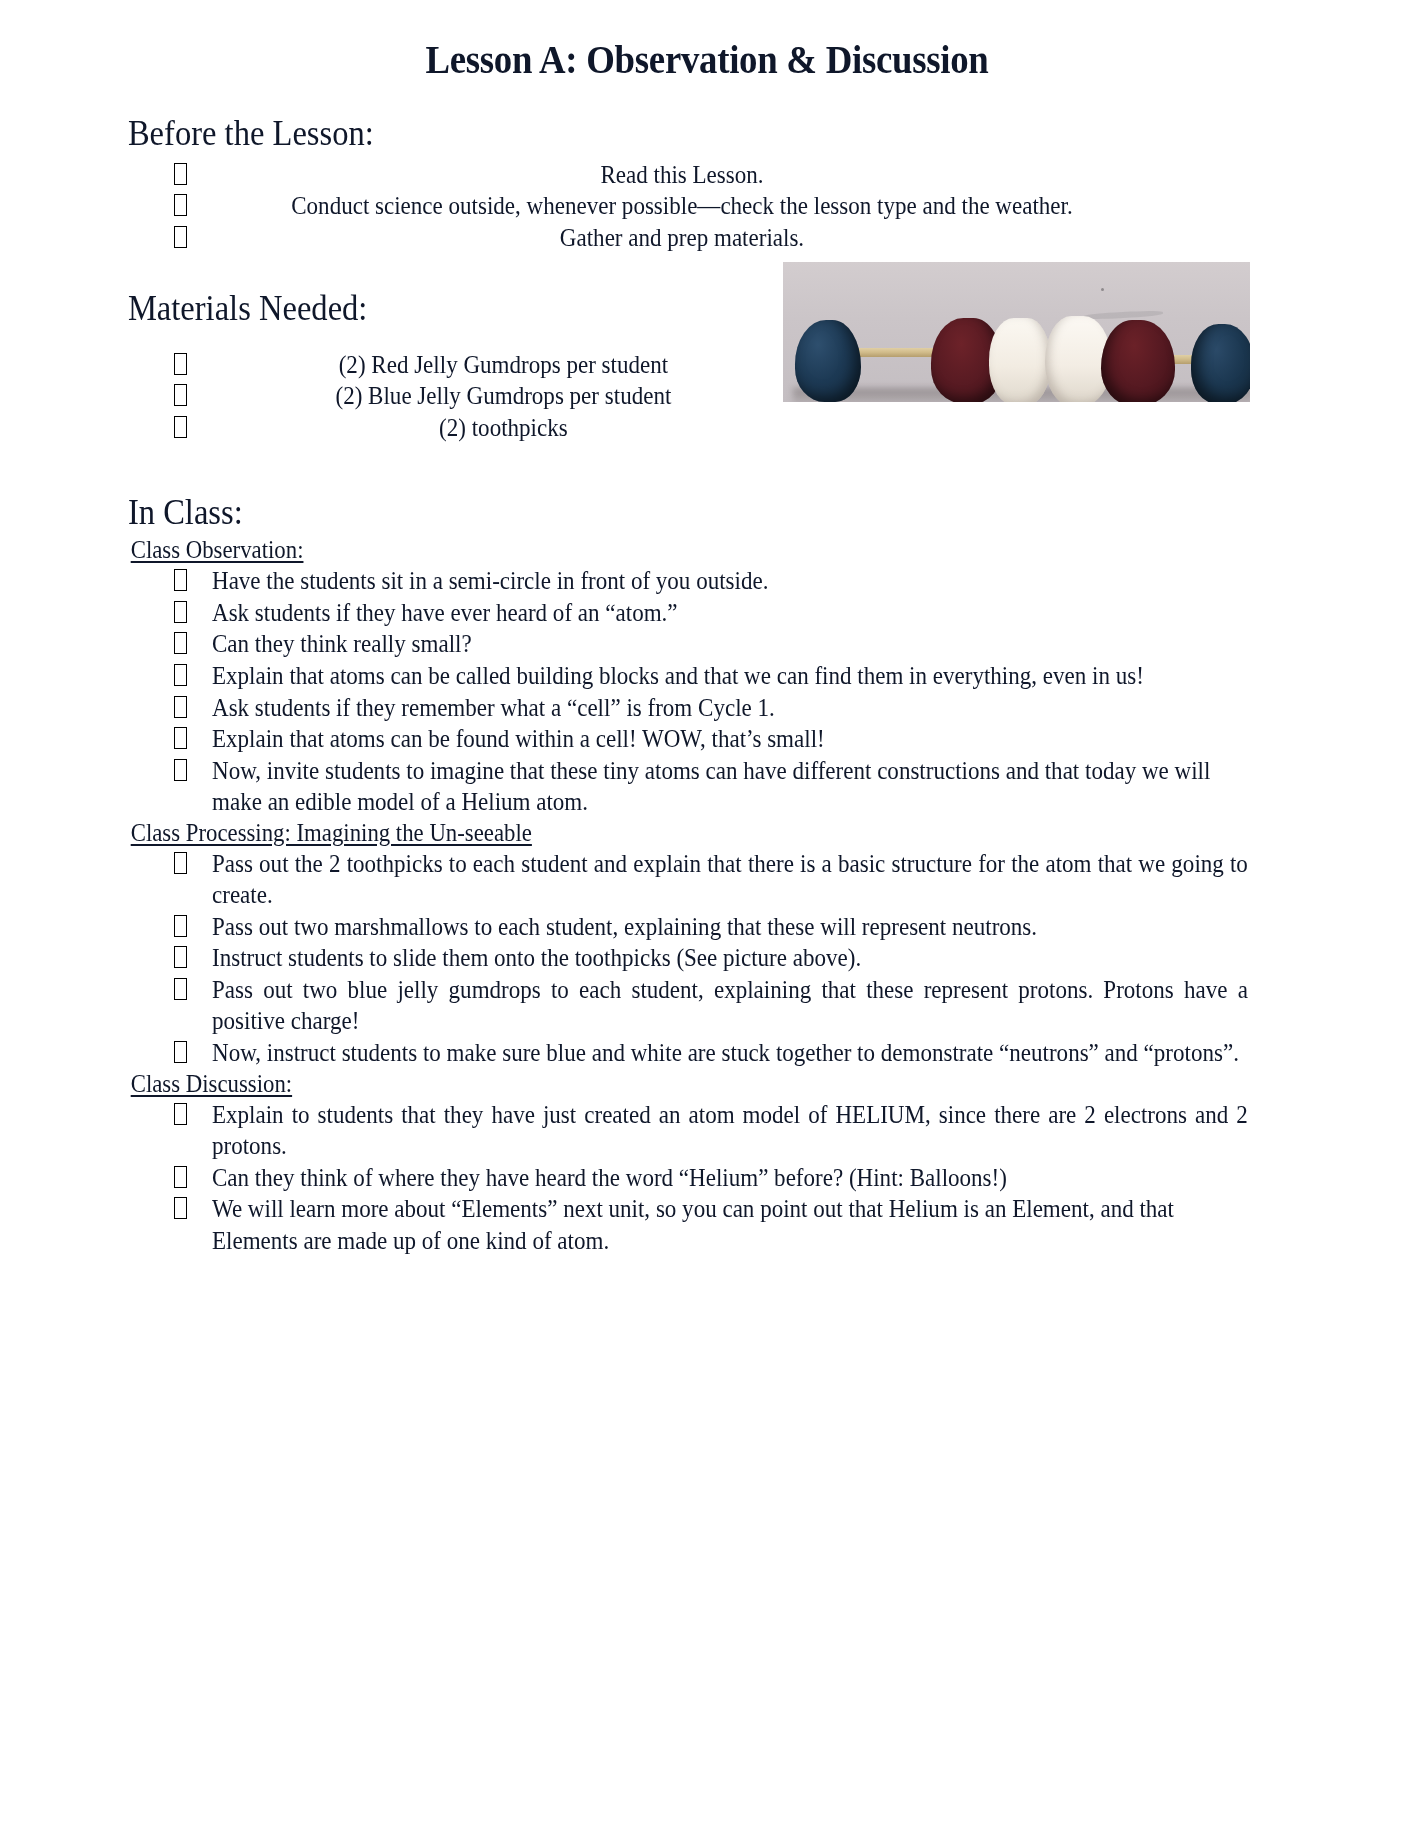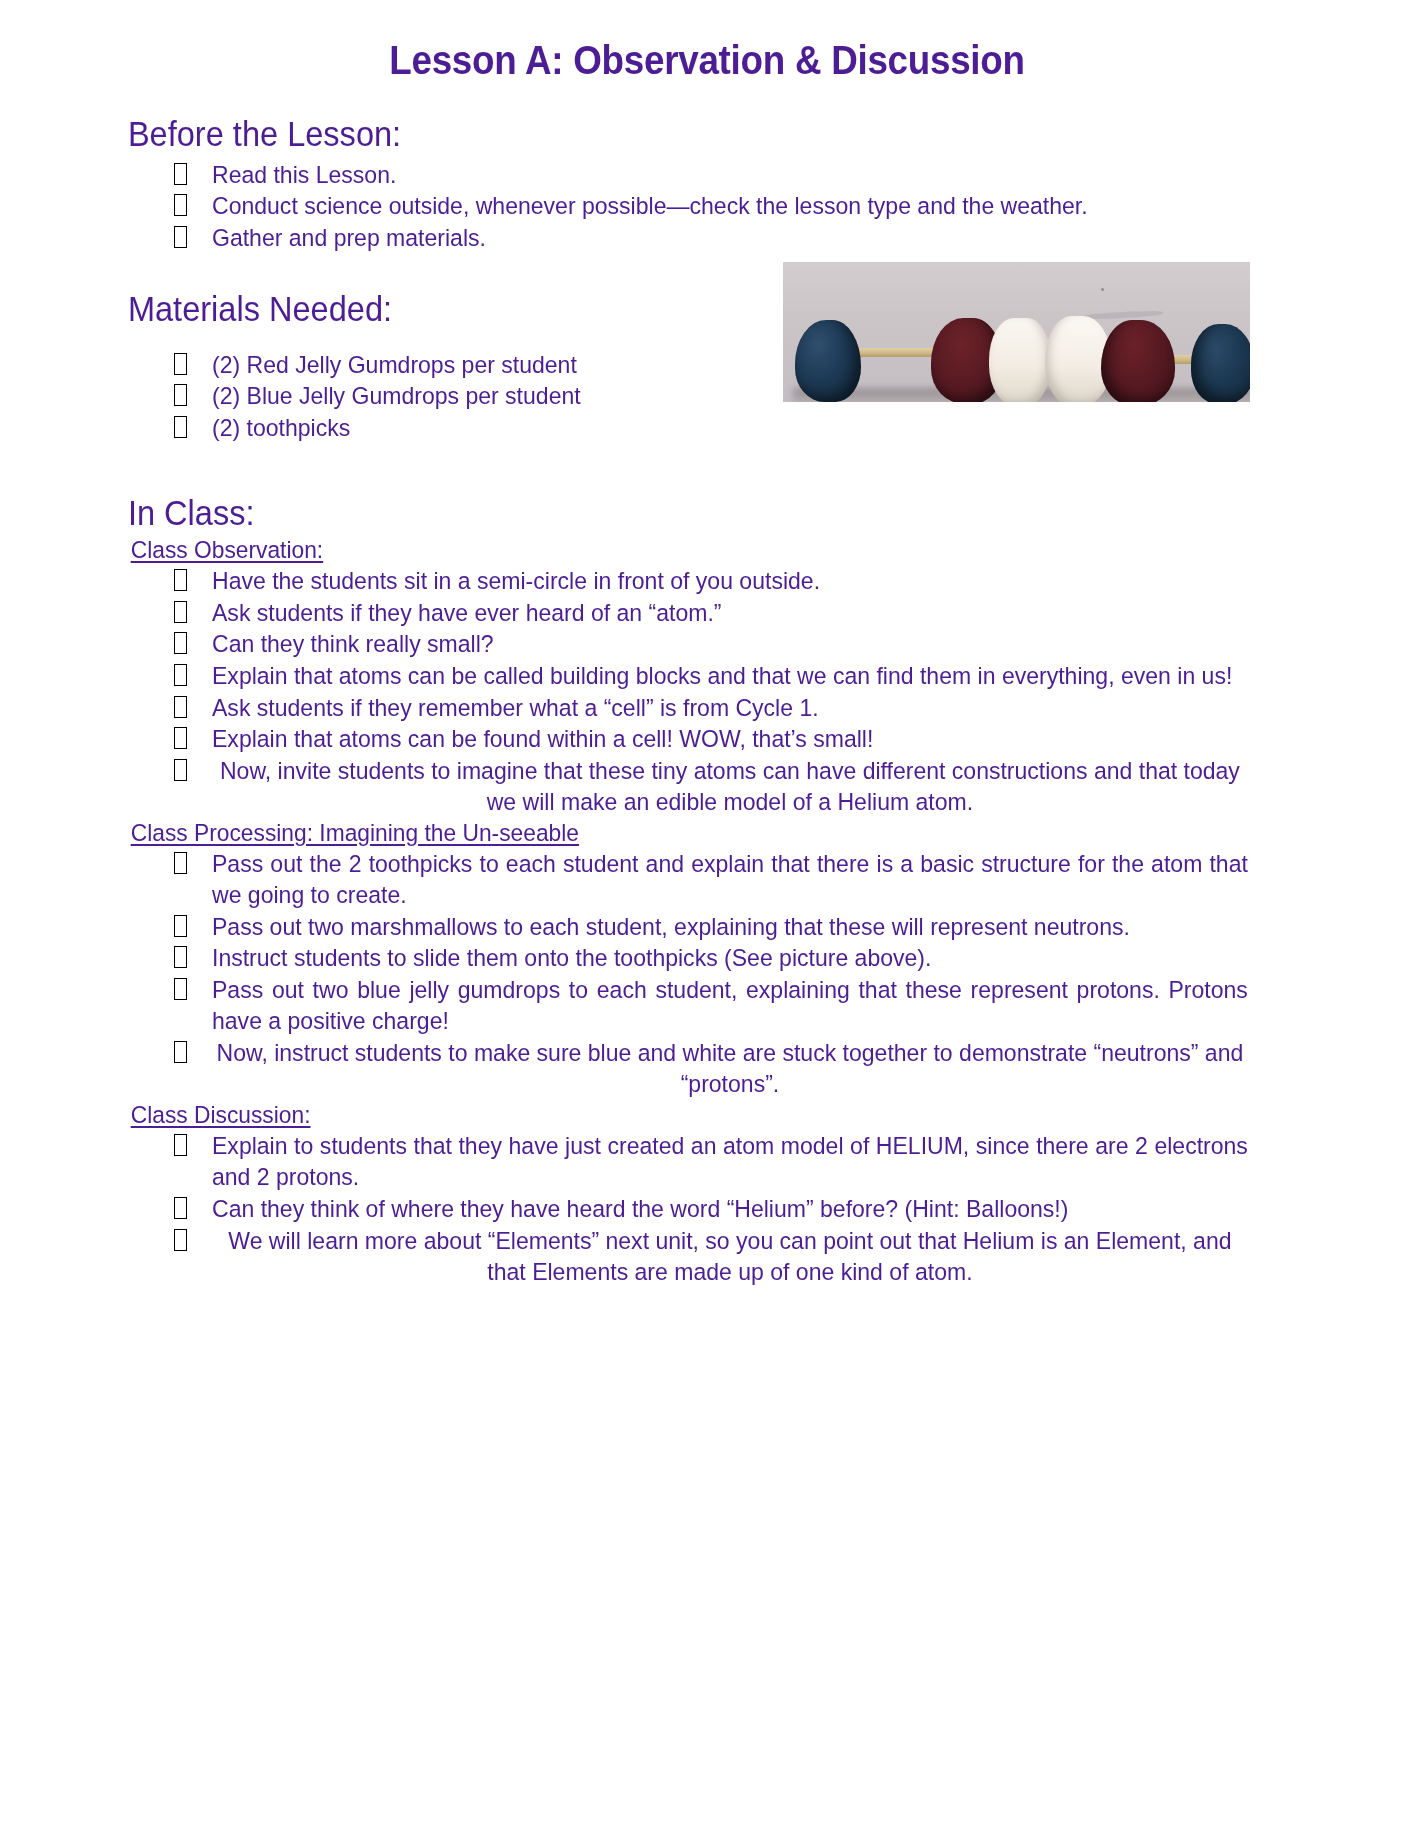--- a/index.html
+++ b/index.html
@@ -6,22 +6,22 @@
     margin: 0;
     padding: 0;
     background: #ffffff;
   }
   .page {
     position: relative;
     width: 1214px;
     height: 1508px;
     margin: 0 auto;
     background: #ffffff;
-    color: #4c1d95;
-    font-family: Liberation Sans, sans-serif;
+    color: #0f172a;
+    font-family: Liberation Serif, serif;
     overflow: hidden;
   }
 
   
   .doc-title {
     text-align: center;
     font-size: 40px;
     font-weight: bold;
     letter-spacing: -0.3px;
     margin: 0;
@@ -66,24 +66,24 @@
     margin: 0;
     padding: 0 0 0 0;
   }
   ul.checklist > li {
     position: relative;
     padding-left: 112px;
     padding-right: 0;
     font-size: 24.5px;
     line-height: 1.27;
     margin: 0 0 0.5px 0;
-    text-align: left;
+    text-align: center;
   }
   ul.checklist.justify > li { text-align: justify; }
-  ul.checklist.justify > li:last-child { text-align: center; }
+  ul.checklist.justify > li:last-child { text-align: left; }
   ul.checklist > li .cbox {
     position: absolute;
     left: 74px;
     top: 4px;
     width: 13px;
     height: 22px;
     border: 1.4px solid #000;
     box-sizing: border-box;
     background: transparent;
   }

